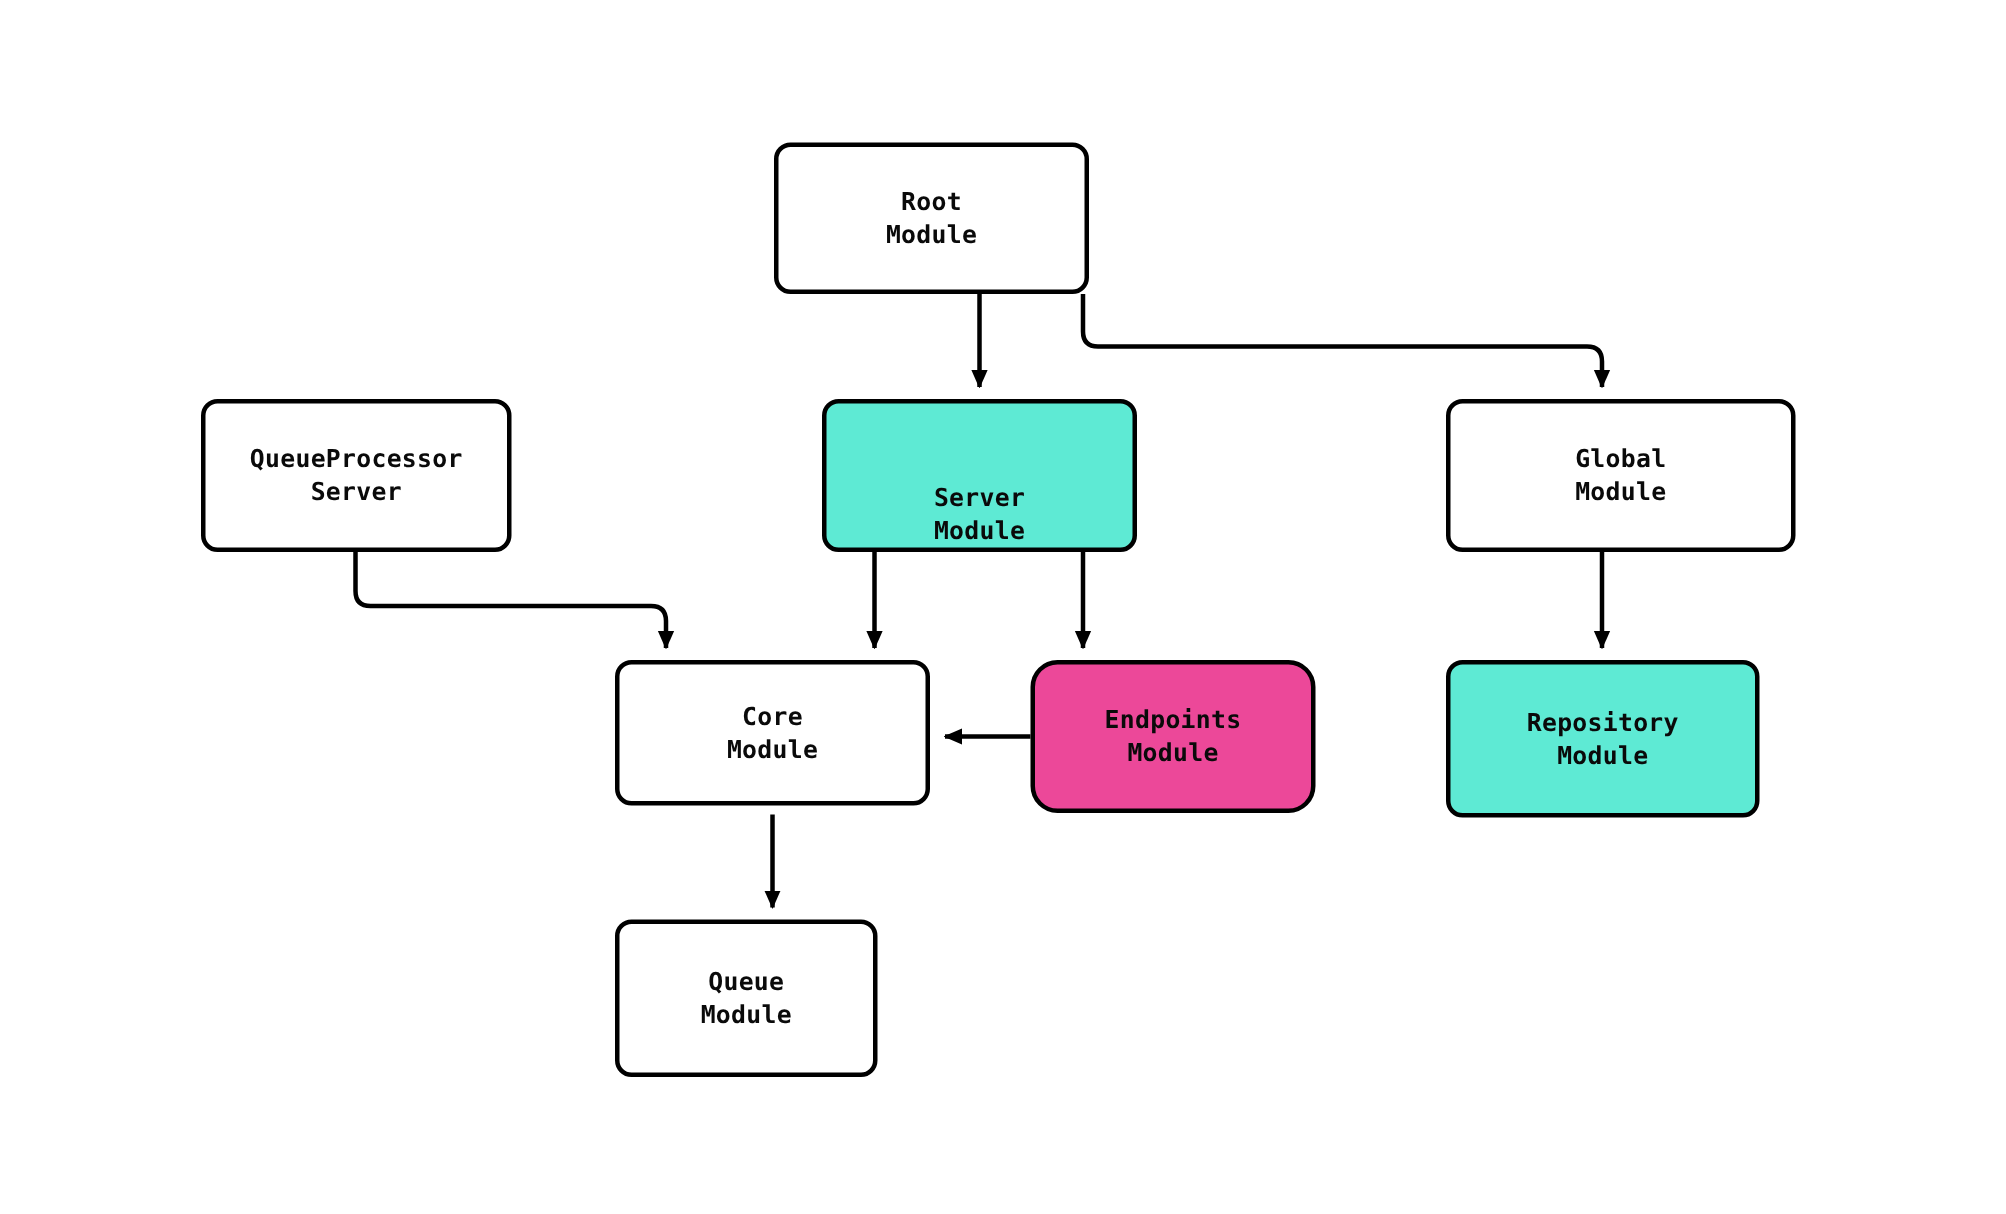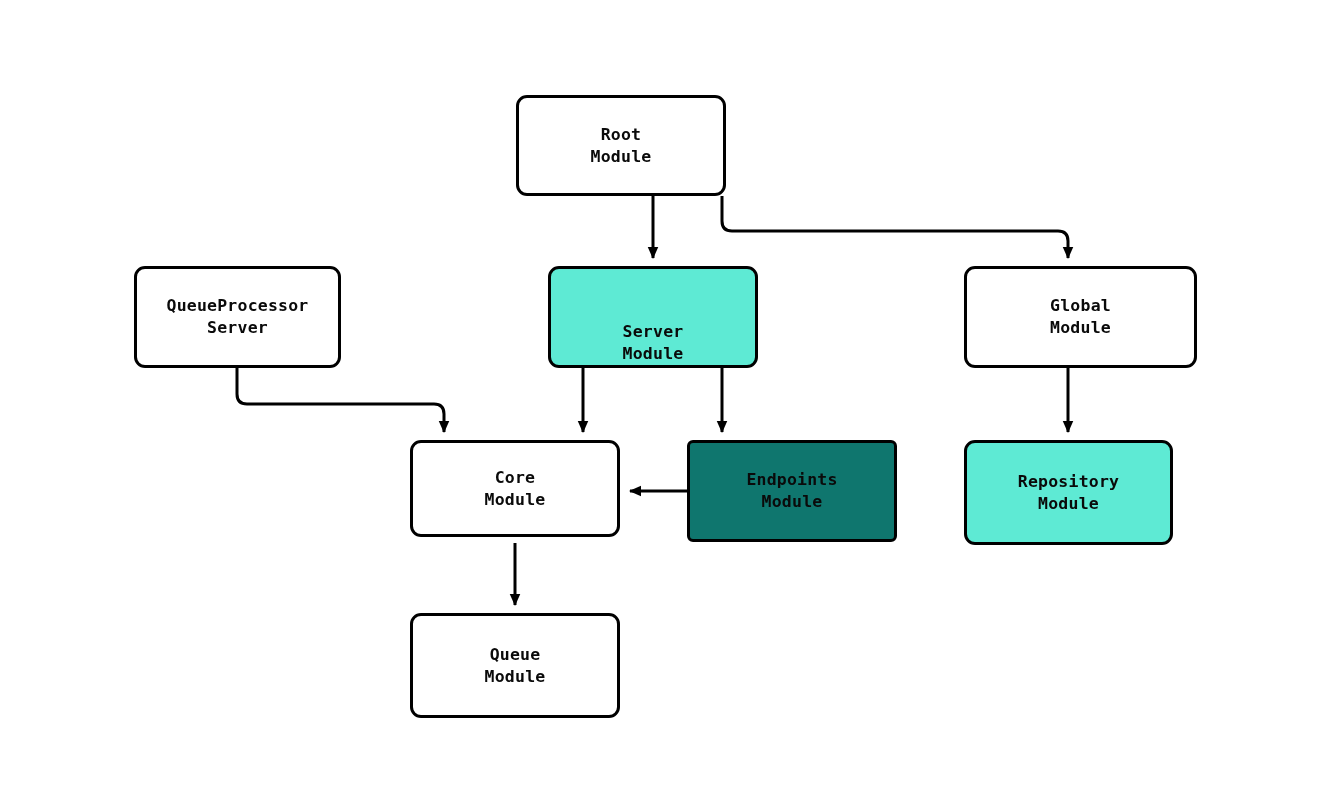--- a/index.html
+++ b/index.html
@@ -91,28 +91,28 @@
   <div class="node" style="left: 964px; top: 266px; width: 233px; height: 102px; border-radius: 11px; border-width: 3px; border-color: rgb(0, 0, 0); background: rgb(255, 255, 255);">
     <span class="node-label">Global
 Module</span>
   </div>
 
   <div class="node" style="left: 410px; top: 440px; width: 210px; height: 97px; border-radius: 11px; border-width: 3px; border-color: rgb(0, 0, 0); background: rgb(255, 255, 255);">
     <span class="node-label">Core
 Module</span>
   </div>
 
-  <div class="node" style="left: 687px; top: 440px; width: 210px; height: 102px; border-radius: 6px; border-width: 3px; border-color: rgb(0, 0, 0); background: #0f766e;">
+  <div class="node" style="left: 687px; top: 440px; width: 190px; height: 102px; border-radius: 18px; border-width: 3px; border-color: rgb(0, 0, 0); background: #ec4899;">
     <span class="node-label">Endpoints
 Module</span>
   </div>
 
   <div class="node" style="left: 964px; top: 440px; width: 209px; height: 105px; border-radius: 11px; border-width: 3px; border-color: rgb(0, 0, 0); background: #5eead4;">
     <span class="node-label">Repository
 Module</span>
   </div>
 
-  <div class="node" style="left: 410px; top: 613px; width: 210px; height: 105px; border-radius: 11px; border-width: 3px; border-color: rgb(0, 0, 0); background: rgb(255, 255, 255);">
+  <div class="node" style="left: 410px; top: 613px; width: 175px; height: 105px; border-radius: 11px; border-width: 3px; border-color: rgb(0, 0, 0); background: rgb(255, 255, 255);">
     <span class="node-label">Queue
 Module</span>
   </div>
 
 </div>
 
 </body></html>

